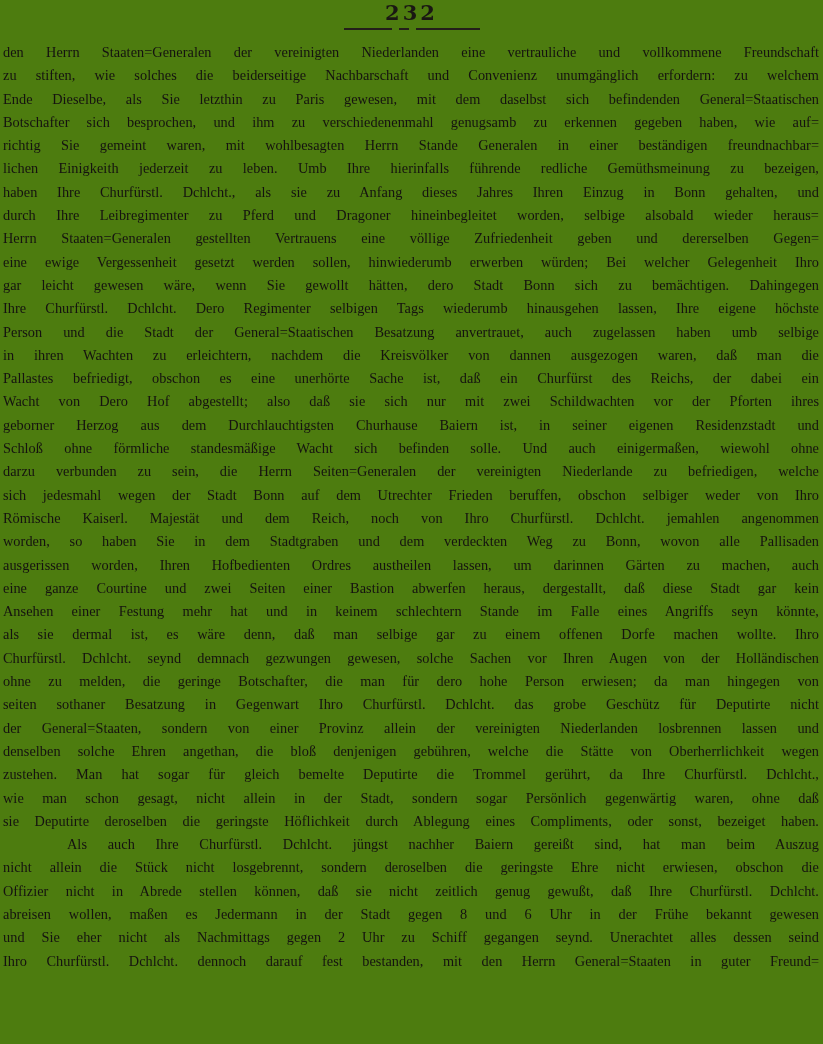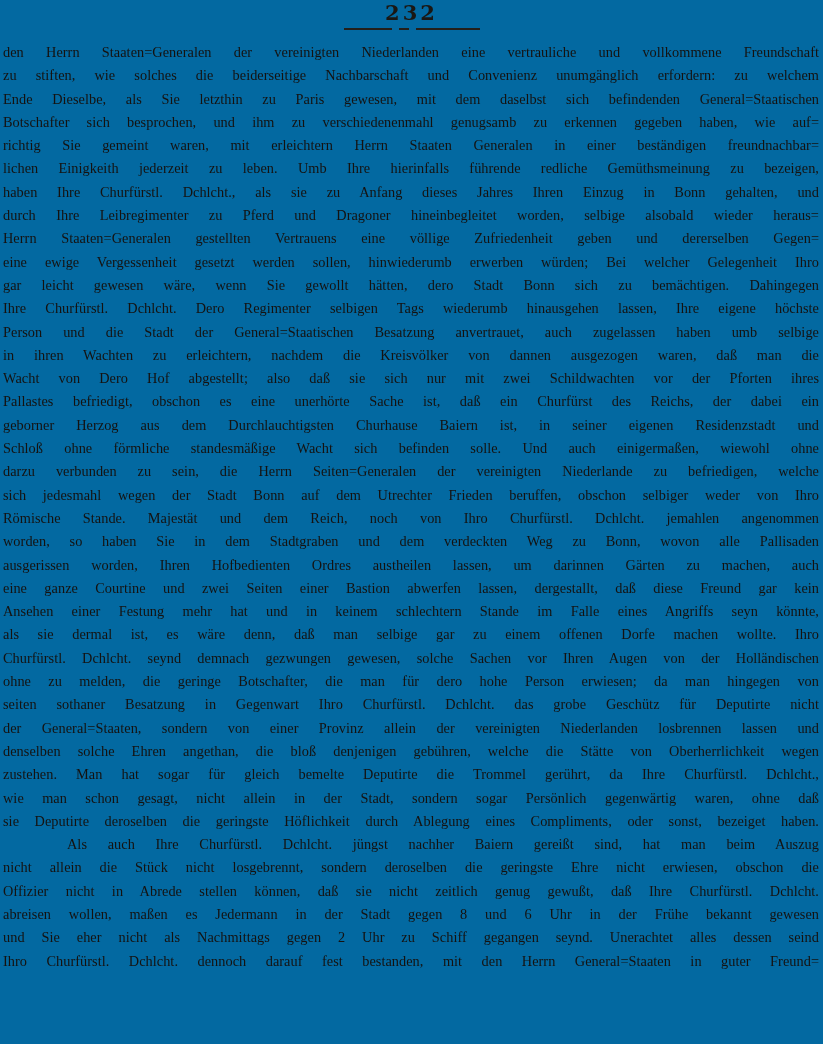--- a/index.html
+++ b/index.html
@@ -1,20 +1,20 @@
 <!DOCTYPE html>
 <html><head>
 <meta charset="utf-8">
 <style>
   html, body { margin: 0; padding: 0; background: #ffffff; }
   .page {
     position: relative;
     width: 823px;
     height: 1044px;
-    background: #0369a1;
+    background: #4d7c0f;
     color: #151210;
     font-family: "DejaVu Serif", serif;
     overflow: hidden;
     box-sizing: border-box;
   }
   .page-header {
     padding-top: 1px;
     text-align: center;
   }
   .page-number {
@@ -62,40 +62,40 @@
       <span class="seg seg-a"></span>
       <span class="seg seg-b"></span>
       <span class="seg seg-c"></span>
     </div>
   </header>
   <main class="text-body">
       <div class="line">den Herrn Staaten=Generalen der vereinigten Niederlanden eine vertrauliche und vollkommene Freundschaft</div>
       <div class="line">zu stiften, wie solches die beiderseitige Nachbarschaft und Convenienz unumgänglich erfordern: zu welchem</div>
       <div class="line">Ende Dieselbe, als Sie letzthin zu Paris gewesen, mit dem daselbst sich befindenden General=Staatischen</div>
       <div class="line">Botschafter sich besprochen, und ihm zu verschiedenenmahl genugsamb zu erkennen gegeben haben, wie auf=</div>
-      <div class="line">richtig Sie gemeint waren, mit erleichtern Herrn Staaten Generalen in einer beständigen freundnachbar=</div>
+      <div class="line">richtig Sie gemeint waren, mit wohlbesagten Herrn Stande Generalen in einer beständigen freundnachbar=</div>
       <div class="line">lichen Einigkeith jederzeit zu leben.  Umb Ihre hierinfalls führende redliche Gemüthsmeinung zu bezeigen,</div>
       <div class="line">haben Ihre Churfürstl. Dchlcht., als sie zu Anfang dieses Jahres Ihren Einzug in Bonn gehalten, und</div>
       <div class="line">durch Ihre Leibregimenter zu Pferd und Dragoner hineinbegleitet worden, selbige alsobald wieder heraus=</div>
       <div class="line">Herrn Staaten=Generalen gestellten Vertrauens eine völlige Zufriedenheit geben und dererselben Gegen=</div>
       <div class="line">eine ewige Vergessenheit gesetzt werden sollen, hinwiederumb erwerben würden; Bei welcher Gelegenheit Ihro</div>
       <div class="line">gar leicht gewesen wäre, wenn Sie gewollt hätten, dero Stadt Bonn sich zu bemächtigen.  Dahingegen</div>
       <div class="line">Ihre Churfürstl. Dchlcht. Dero Regimenter selbigen Tags wiederumb hinausgehen lassen, Ihre eigene höchste</div>
       <div class="line">Person und die Stadt der General=Staatischen Besatzung anvertrauet, auch zugelassen haben umb selbige</div>
       <div class="line">in ihren Wachten zu erleichtern, nachdem die Kreisvölker von dannen ausgezogen waren, daß man die</div>
+      <div class="line">Pallastes befriedigt, obschon es eine unerhörte Sache ist, daß ein Churfürst des Reichs, der dabei ein</div>
       <div class="line">Wacht von Dero Hof abgestellt; also daß sie sich nur mit zwei Schildwachten vor der Pforten ihres</div>
-      <div class="line">Pallastes befriedigt, obschon es eine unerhörte Sache ist, daß ein Churfürst des Reichs, der dabei ein</div>
       <div class="line">geborner Herzog aus dem Durchlauchtigsten Churhause Baiern ist, in seiner eigenen Residenzstadt und</div>
       <div class="line">Schloß ohne förmliche standesmäßige Wacht sich befinden solle.  Und auch einigermaßen, wiewohl ohne</div>
       <div class="line">darzu verbunden zu sein, die Herrn Seiten=Generalen der vereinigten Niederlande zu befriedigen, welche</div>
       <div class="line">sich jedesmahl wegen der Stadt Bonn auf dem Utrechter Frieden beruffen, obschon selbiger weder von Ihro</div>
-      <div class="line">Römische Stande. Majestät und dem Reich, noch von Ihro Churfürstl. Dchlcht. jemahlen angenommen</div>
+      <div class="line">Römische Kaiserl. Majestät und dem Reich, noch von Ihro Churfürstl. Dchlcht. jemahlen angenommen</div>
       <div class="line">worden, so haben Sie in dem Stadtgraben und dem verdeckten Weg zu Bonn, wovon alle Pallisaden</div>
       <div class="line">ausgerissen worden, Ihren Hofbedienten Ordres austheilen lassen, um darinnen Gärten zu machen, auch</div>
-      <div class="line">eine ganze Courtine und zwei Seiten einer Bastion abwerfen lassen, dergestallt, daß diese Freund gar kein</div>
+      <div class="line">eine ganze Courtine und zwei Seiten einer Bastion abwerfen heraus, dergestallt, daß diese Stadt gar kein</div>
       <div class="line">Ansehen einer Festung mehr hat und in keinem schlechtern Stande im Falle eines Angriffs seyn könnte,</div>
       <div class="line">als sie dermal ist, es wäre denn, daß man selbige gar zu einem offenen Dorfe machen wollte.  Ihro</div>
       <div class="line">Churfürstl. Dchlcht. seynd demnach gezwungen gewesen, solche Sachen vor Ihren Augen von der Holländischen</div>
       <div class="line">ohne zu melden, die geringe Botschafter, die man für dero hohe Person erwiesen; da man hingegen von</div>
       <div class="line">seiten sothaner Besatzung in Gegenwart Ihro Churfürstl. Dchlcht. das grobe Geschütz für Deputirte nicht</div>
       <div class="line">der General=Staaten, sondern von einer Provinz allein der vereinigten Niederlanden losbrennen lassen und</div>
       <div class="line">denselben solche Ehren angethan, die bloß denjenigen gebühren, welche die Stätte von Oberherrlichkeit wegen</div>
       <div class="line">zustehen.  Man hat sogar für gleich bemelte Deputirte die Trommel gerührt, da Ihre Churfürstl. Dchlcht.,</div>
       <div class="line">wie man schon gesagt, nicht allein in der Stadt, sondern sogar Persönlich gegenwärtig waren, ohne daß</div>
       <div class="line">sie Deputirte deroselben die geringste Höflichkeit durch Ablegung eines Compliments, oder sonst, bezeiget haben.</div>

